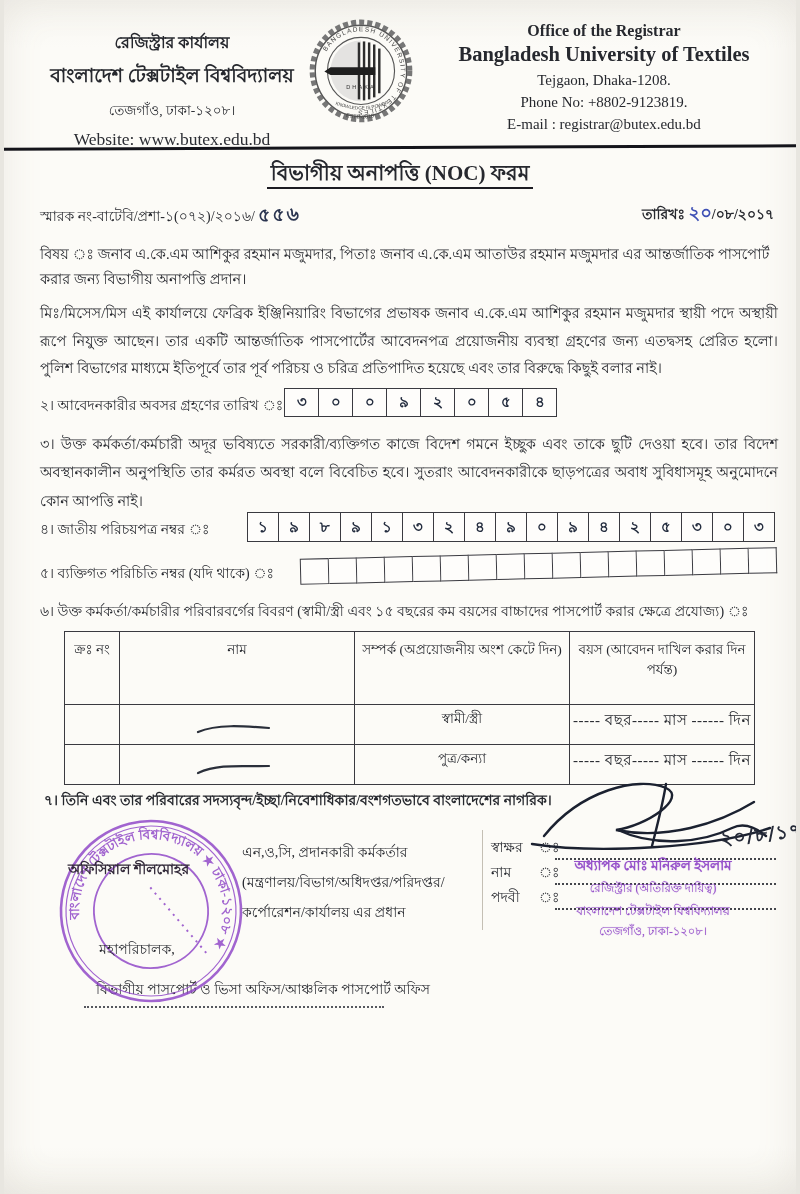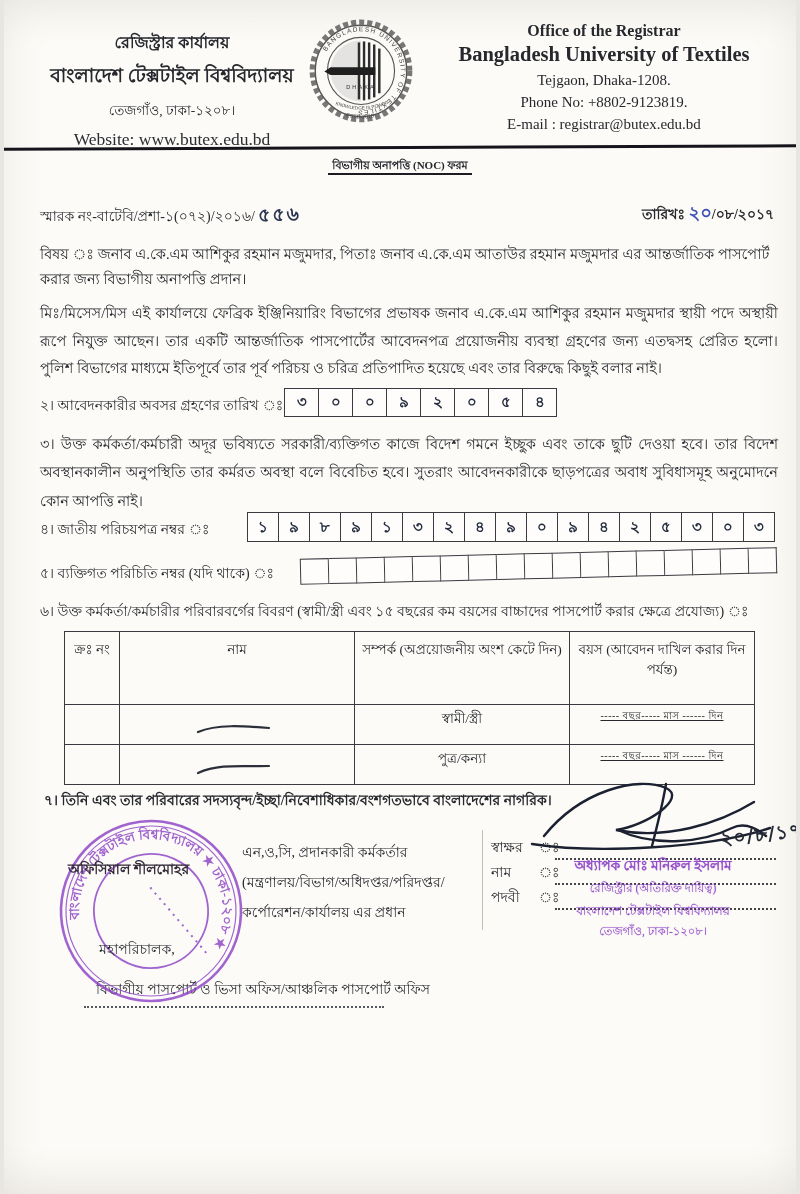--- a/index.html
+++ b/index.html
@@ -21,21 +21,21 @@
   .hdr-left .l5 { font-size:17.5px; margin-top:6px; color:#2b2d33; }
   .hdr-right { left:418px; top:22px; width:364px; }
   .hdr-right .l1 { font-size:16px; font-weight:bold; }
   .hdr-right .l2 { font-size:20.5px; font-weight:bold; margin-top:3px; }
   .hdr-right .l3 { font-size:15px; margin-top:6px; }
   .hdr-right .l4 { font-size:15px; margin-top:5px; }
   .hdr-right .l5 { font-size:15px; margin-top:5px; }
   .hdr-rule { left:0; top:146px; width:800px; border-top:3px solid #14141a; transform:rotate(-.25deg); }
   .logo-box { left:296px; top:14px; width:122px; height:124px; }
   
-  .doc-title { left:0; top:157px; width:100%; font-size:11px; font-weight:bold; }
+  .doc-title { left:0; top:157px; width:100%; font-size:21px; font-weight:bold; }
   .doc-title span { border-bottom:2px solid #1c1c22; padding:0 4px 2px; }
   .memo-line { left:36px; top:200px; font-size:14px; }
   .hand { font-family:"DejaVu Sans","Liberation Sans",sans-serif; font-weight:bold; }
   .memo-num { font-size:19px; color:#2b3550; letter-spacing:2px; transform:rotate(-2deg); display:inline-block; }
   .date-line { left:638px; top:199px; font-size:14px; font-weight:bold; }
   .date-hand { font-size:18px; color:#3f51b5; }
   
   .subject { left:36px; top:242px; width:736px; font-size:14.5px; line-height:1.75; }
   .para1 { left:36px; top:300px; width:738px; font-size:14.5px; line-height:1.9; text-align:justify; }
   .item3 { left:36px; top:430px; width:738px; font-size:14.5px; line-height:1.95; text-align:justify; }
@@ -56,21 +56,21 @@
   .item4-boxes .cellbox { width:30px; height:28px; }
   .item5-label { left:36px; top:562px; }
   .item5-boxes { left:296px; top:553px; transform:rotate(-1.4deg); }
   .item5-boxes .cellbox { width:27px; height:24px; }
   
   .famtable { left:60px; top:631px; width:690px; border-top:1.5px solid #3a3a40; border-left:1.5px solid #3a3a40; display:grid; grid-template-columns:55px 235px 215px 185px; font-size:13.5px; }
   .famtable .cell { border-right:1.5px solid #3a3a40; border-bottom:1.5px solid #3a3a40; position:relative; }
   .famtable .hc { height:64px; padding-top:8px; text-align:center; line-height:1.5; }
   .famtable .dc { height:36px; text-align:center; padding-top:3px; }
   .dashmark { position:absolute; left:75px; top:14px; }
-  .agecell { font-size:10px; letter-spacing:.5px;text-decoration:underline; }
+  .agecell { font-size:15px; letter-spacing:.5px; }
   
   .noc-block { left:238px; top:838px; font-size:14px; line-height:2.15; }
   .crease { left:478px; top:830px; width:1px; height:100px; background:#c4bfb4; }
   .sign-rows { left:487px; top:836px; width:285px; font-size:14px; }
   .srow { display:flex; align-items:flex-end; margin-bottom:1px; }
   .srow .lab { width:48px; }
   .srow .col { width:16px; }
   .srow .dots { flex:1; border-bottom:2px dotted #44464c; height:14px; }
   .sig-svg { left:522px; top:774px; width:250px; height:88px; z-index:6; }
   .sig-date { left:716px; top:820px; font-size:19px; color:#252a38; transform:rotate(-6deg); z-index:7; letter-spacing:1px; }

